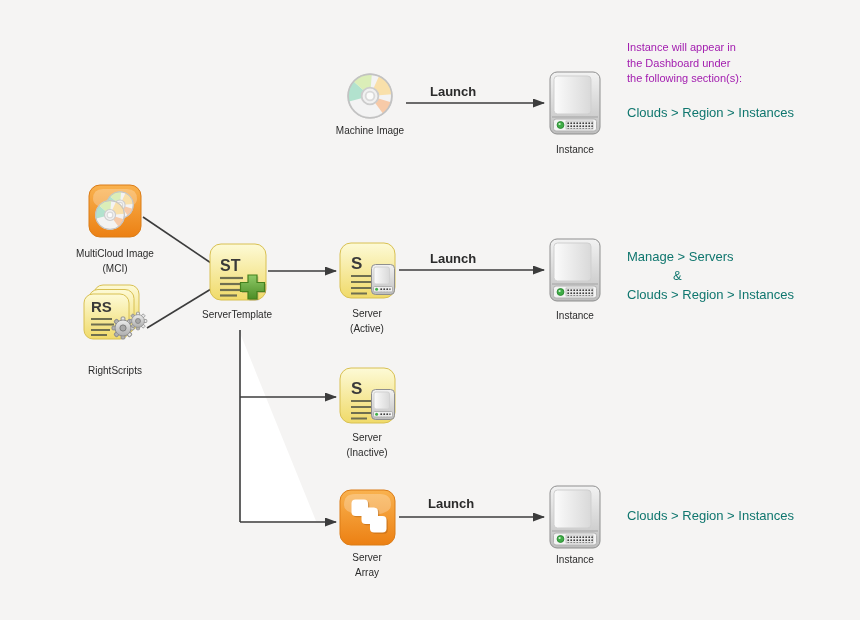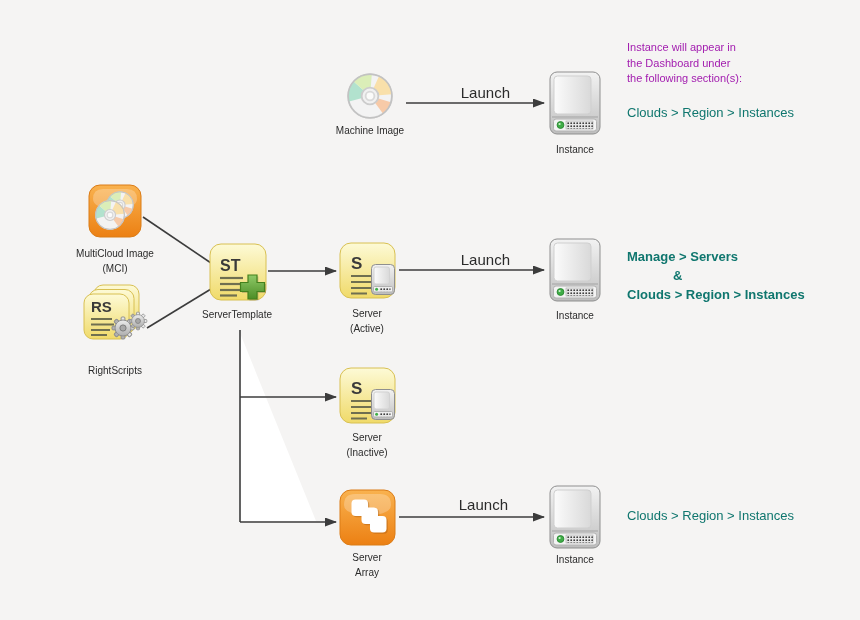--- a/index.html
+++ b/index.html
@@ -5,21 +5,21 @@
   html,body { margin:0; padding:0; background:#f5f4f3; }
   .stage {
     position:relative; width:860px; height:620px; overflow:hidden;
     background:#f5f4f3; color:#2b2b2b;
     font-family:"Liberation Sans", sans-serif;
   }
   .abs { position:absolute; }
   .node-label { font-size:10px; line-height:15px; text-align:center; color:#2b2b2b; }
   .path-text { font-size:13px; line-height:19px; white-space:nowrap; color:#0f766e; }
   .red-note { font-size:11px; line-height:15.5px; color:#a21caf; white-space:nowrap; }
-  .launch-label { font-size:15px; width:80px; text-align:right; color:#2b2b2b; }
+  .launch-label { font-size:13px; width:80px; text-align:left; color:#2b2b2b;font-weight:bold; }
   .amp-line { padding-left:46px; }
   svg { display:block; }
   #connectors { position:absolute; left:0; top:0; pointer-events:none; }
 </style>
 </head>
 <body>
 
 <div class="stage">
 
   <svg width="0" height="0" style="position:absolute" aria-hidden="true">
@@ -205,21 +205,21 @@
       <rect x="5" y="5" width="37" height="38" rx="3.5" fill="url(#gFace)" stroke="#cfcfcf"></rect>
       <line x1="3" y1="46" x2="49" y2="46" stroke="#a3a3a3"></line>
       <rect x="4.5" y="48" width="43" height="12" rx="2.5" fill="#f3f3f3" stroke="#b2b2b2"></rect>
       <circle cx="11.5" cy="54" r="3.4" fill="#3fae47" stroke="#2e8b36"></circle>
       <circle cx="10.6" cy="53" r="1.1" fill="#d2f2d2"></circle>
       <rect x="17" y="50" width="27" height="8" fill="url(#pGrille)" stroke="#9a9a9a" stroke-width="0.5"></rect>
     </svg>
   </div>
   <div class="abs node-label" style="left:535px; top:308px; width:80px;">Instance</div>
 
-  <div class="abs path-text" style="left:627px; top:247px;font-weight:bold;">
+  <div class="abs path-text" style="left:627px; top:247px;">
     <div>Manage &gt; Servers</div>
     <div class="amp-line">&amp;</div>
     <div>Clouds &gt; Region &gt; Instances</div>
   </div>
 
   <div class="abs" style="left:339px; top:367px;">
     <svg width="57" height="57" viewBox="0 0 57 57">
       <rect x="1" y="1" width="55" height="55" rx="11" fill="url(#gNote)" stroke="#d8c052"></rect>
       <text x="12" y="27" font-size="17" font-weight="bold" fill="#3a3a3a">S</text>
       <g stroke="#6f6f50" stroke-width="2">

